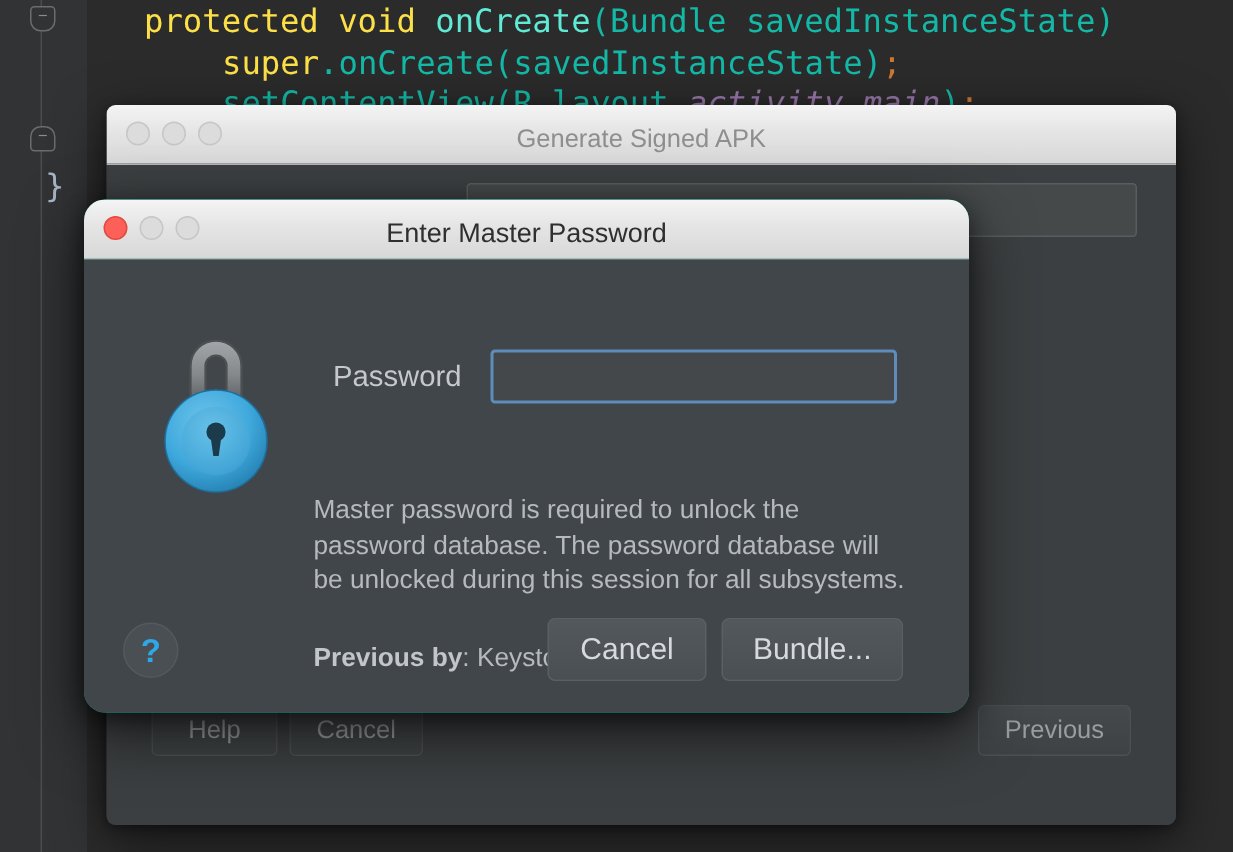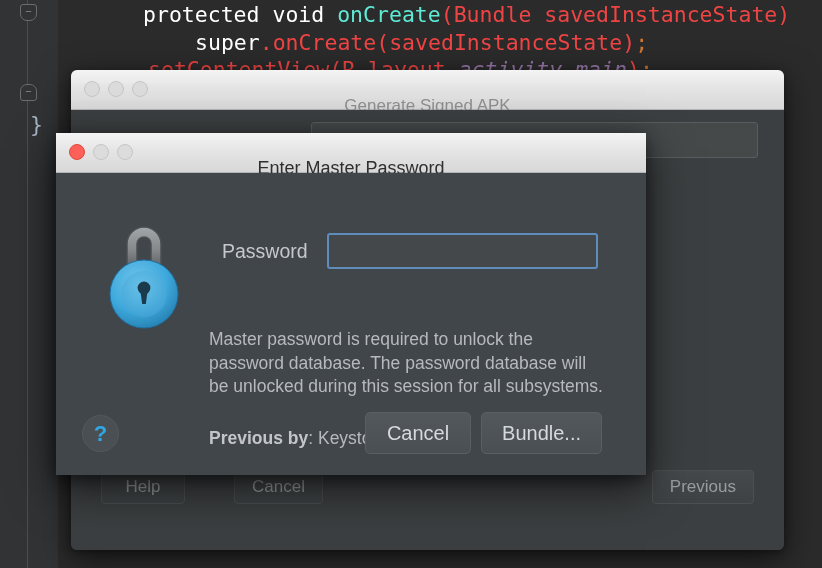--- a/index.html
+++ b/index.html
@@ -51,23 +51,23 @@
 
   #code {
     position: absolute;
     left: 58px; top: 0; right: 0;
     font-family: "DejaVu Sans Mono", "Liberation Mono", monospace;
     font-size: 21.5px;
     line-height: 27.5px;
     white-space: pre;
     padding-top: 1px;
   }
-  .tok-kw   { color: #ffffff; margin-left: 47px; }
+  .tok-kw   { color: #fde047; }
   .tok-fn   { color: #5eead4; }
-  .tok-txt  { color: #ef4444; }
+  .tok-txt  { color: #14b8a6; }
   .tok-field{ color: #9876aa; font-style: italic; }
   .tok-semi { color: #cc7832; }
 
   #brace {
     position: absolute;
     left: 30px;
     top: 112px;
     font-family: "DejaVu Sans Mono", "Liberation Mono", monospace;
     font-size: 21.5px;
     color: #a9b7c6;
@@ -86,21 +86,21 @@
     overflow: hidden;
   }
   .titlebar {
     height: 39px;
     background: linear-gradient(to bottom, #f4f4f4 0%, #e4e4e4 48%, #d8d8d8 100%);
     border-bottom: 1px solid #b4b4b4;
     position: relative;
   }
   .titlebar .title {
     position: absolute;
-    left: 0; right: 0; top: 16px;
+    left: 0; right: 0; top: 3px;
     line-height: 39px;
     text-align: center;
     font-size: 17px;
     color: #8e8e8e;
   }
   .lights {
     position: absolute;
     left: 13px;
     top: 11px;
     display: flex;
@@ -144,21 +144,20 @@
   }
   #wizard-buttons {
     position: absolute;
     left: 0; right: 0;
     bottom: 44px;
     height: 38px;
     padding: 0 30px;
     box-sizing: border-box;
     display: flex;
     align-items: center;
-    gap: 41px;
   }
   .wz-btn {
     height: 34px;
     min-width: 84px;
     padding: 0 17px;
     border-radius: 4px;
     border: 1px solid #4d5052;
     background: linear-gradient(to bottom, #45494b, #3e4244);
     color: #9a9da0;
     font-size: 17px;
@@ -175,21 +174,21 @@
   }
   .wz-spacer { flex: 1; }
 
   
   #dialog {
     position: absolute;
     left: 56px;
     top: 133px;
     width: 590px;
     height: 342px;
-    border-radius: 0;
+    border-radius: 14px;
     background: #14b8a6;
     box-shadow: 0 14px 42px rgba(0,0,0,.62), 0 4px 14px rgba(0,0,0,.45);
     overflow: hidden;
   }
   #dialog .titlebar .title {
     color: #2f2f2f;
     font-size: 18px;
   }
   #dialog-body {
     position: absolute;

